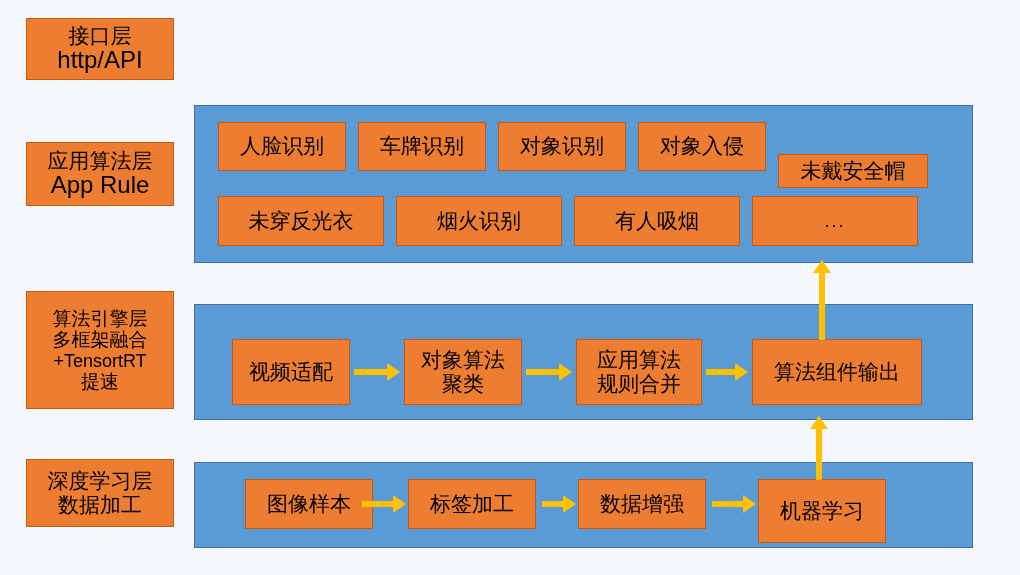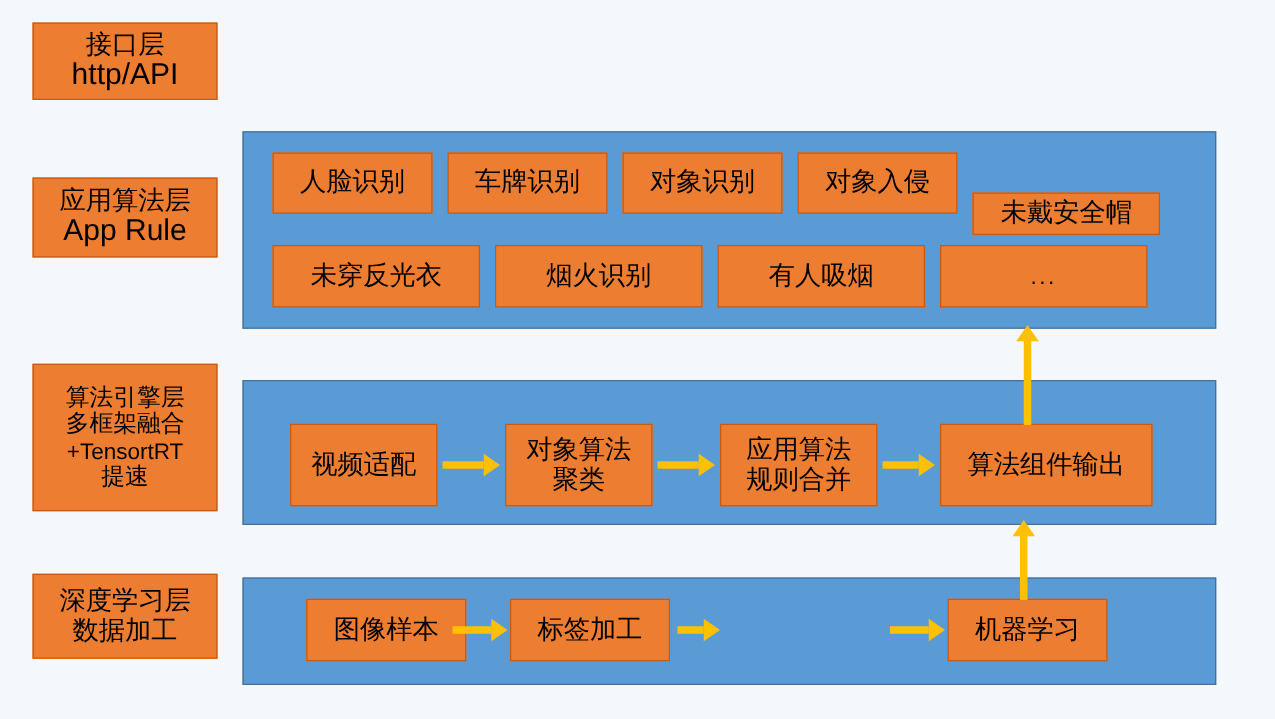--- a/index.html
+++ b/index.html
@@ -174,21 +174,22 @@
   </div>
   <div class="arrow-h" style="left:706px; top:372px; width:42px;">
     <div class="shaft" style="width:29px;"></div>
     <div class="head" style="left:29px;"></div>
   </div>
 
   <div class="panel" style="left:194px; top:462px; width:779px; height:86px;"></div>
 
   <div class="node" style="left:228px; top:479px; width:128px; height:50px;margin-left:17px;">图像样本</div>
   <div class="node" style="left:408px; top:479px; width:128px; height:50px;">标签加工</div>
-  <div class="node" style="left:758px; top:479px; width:128px; height:50px;">机器学习</div>
+  <div class="node" style="left:578px; top:479px; width:128px; height:50px;">数据增强</div>
+  <div class="node" style="left:758px; top:479px; width:128px; height:64px;">机器学习</div>
 
   <div class="arrow-h" style="left:362px; top:504px; width:44px;">
     <div class="shaft" style="width:31px;"></div>
     <div class="head" style="left:31px;"></div>
   </div>
   <div class="arrow-h" style="left:542px; top:504px; width:34px;">
     <div class="shaft" style="width:21px;"></div>
     <div class="head" style="left:21px;"></div>
   </div>
   <div class="arrow-h" style="left:712px; top:504px; width:44px;">

